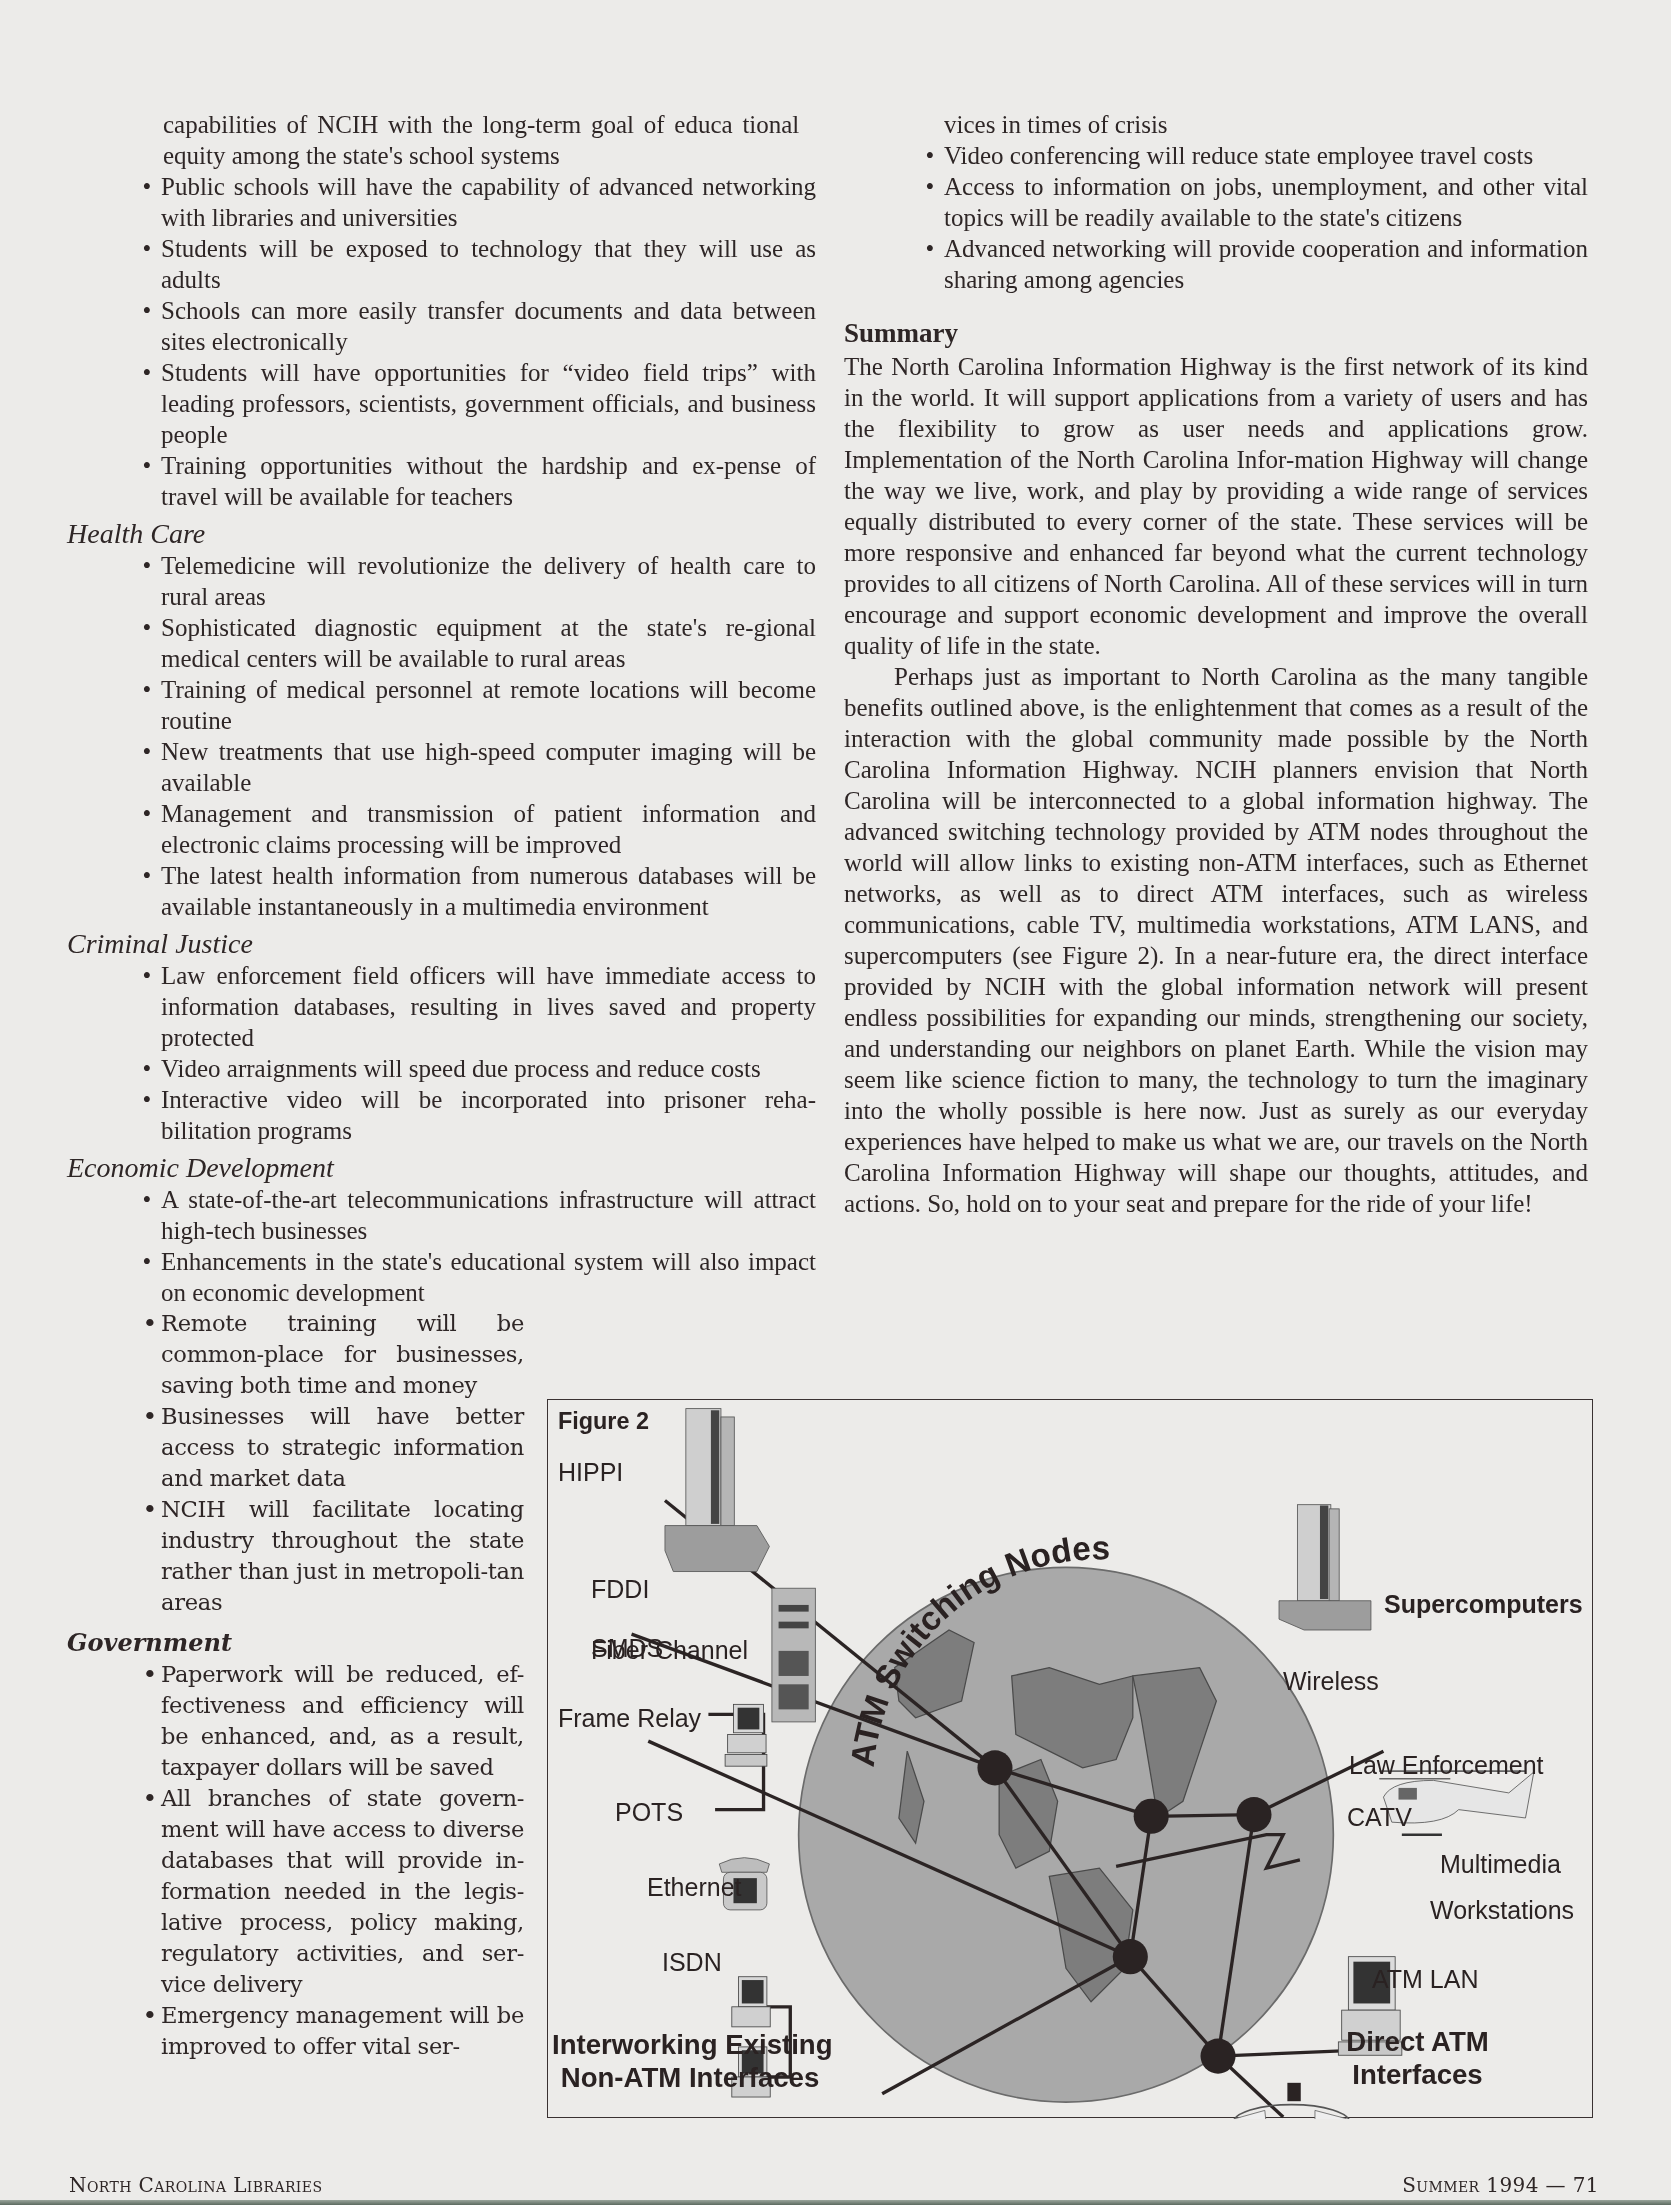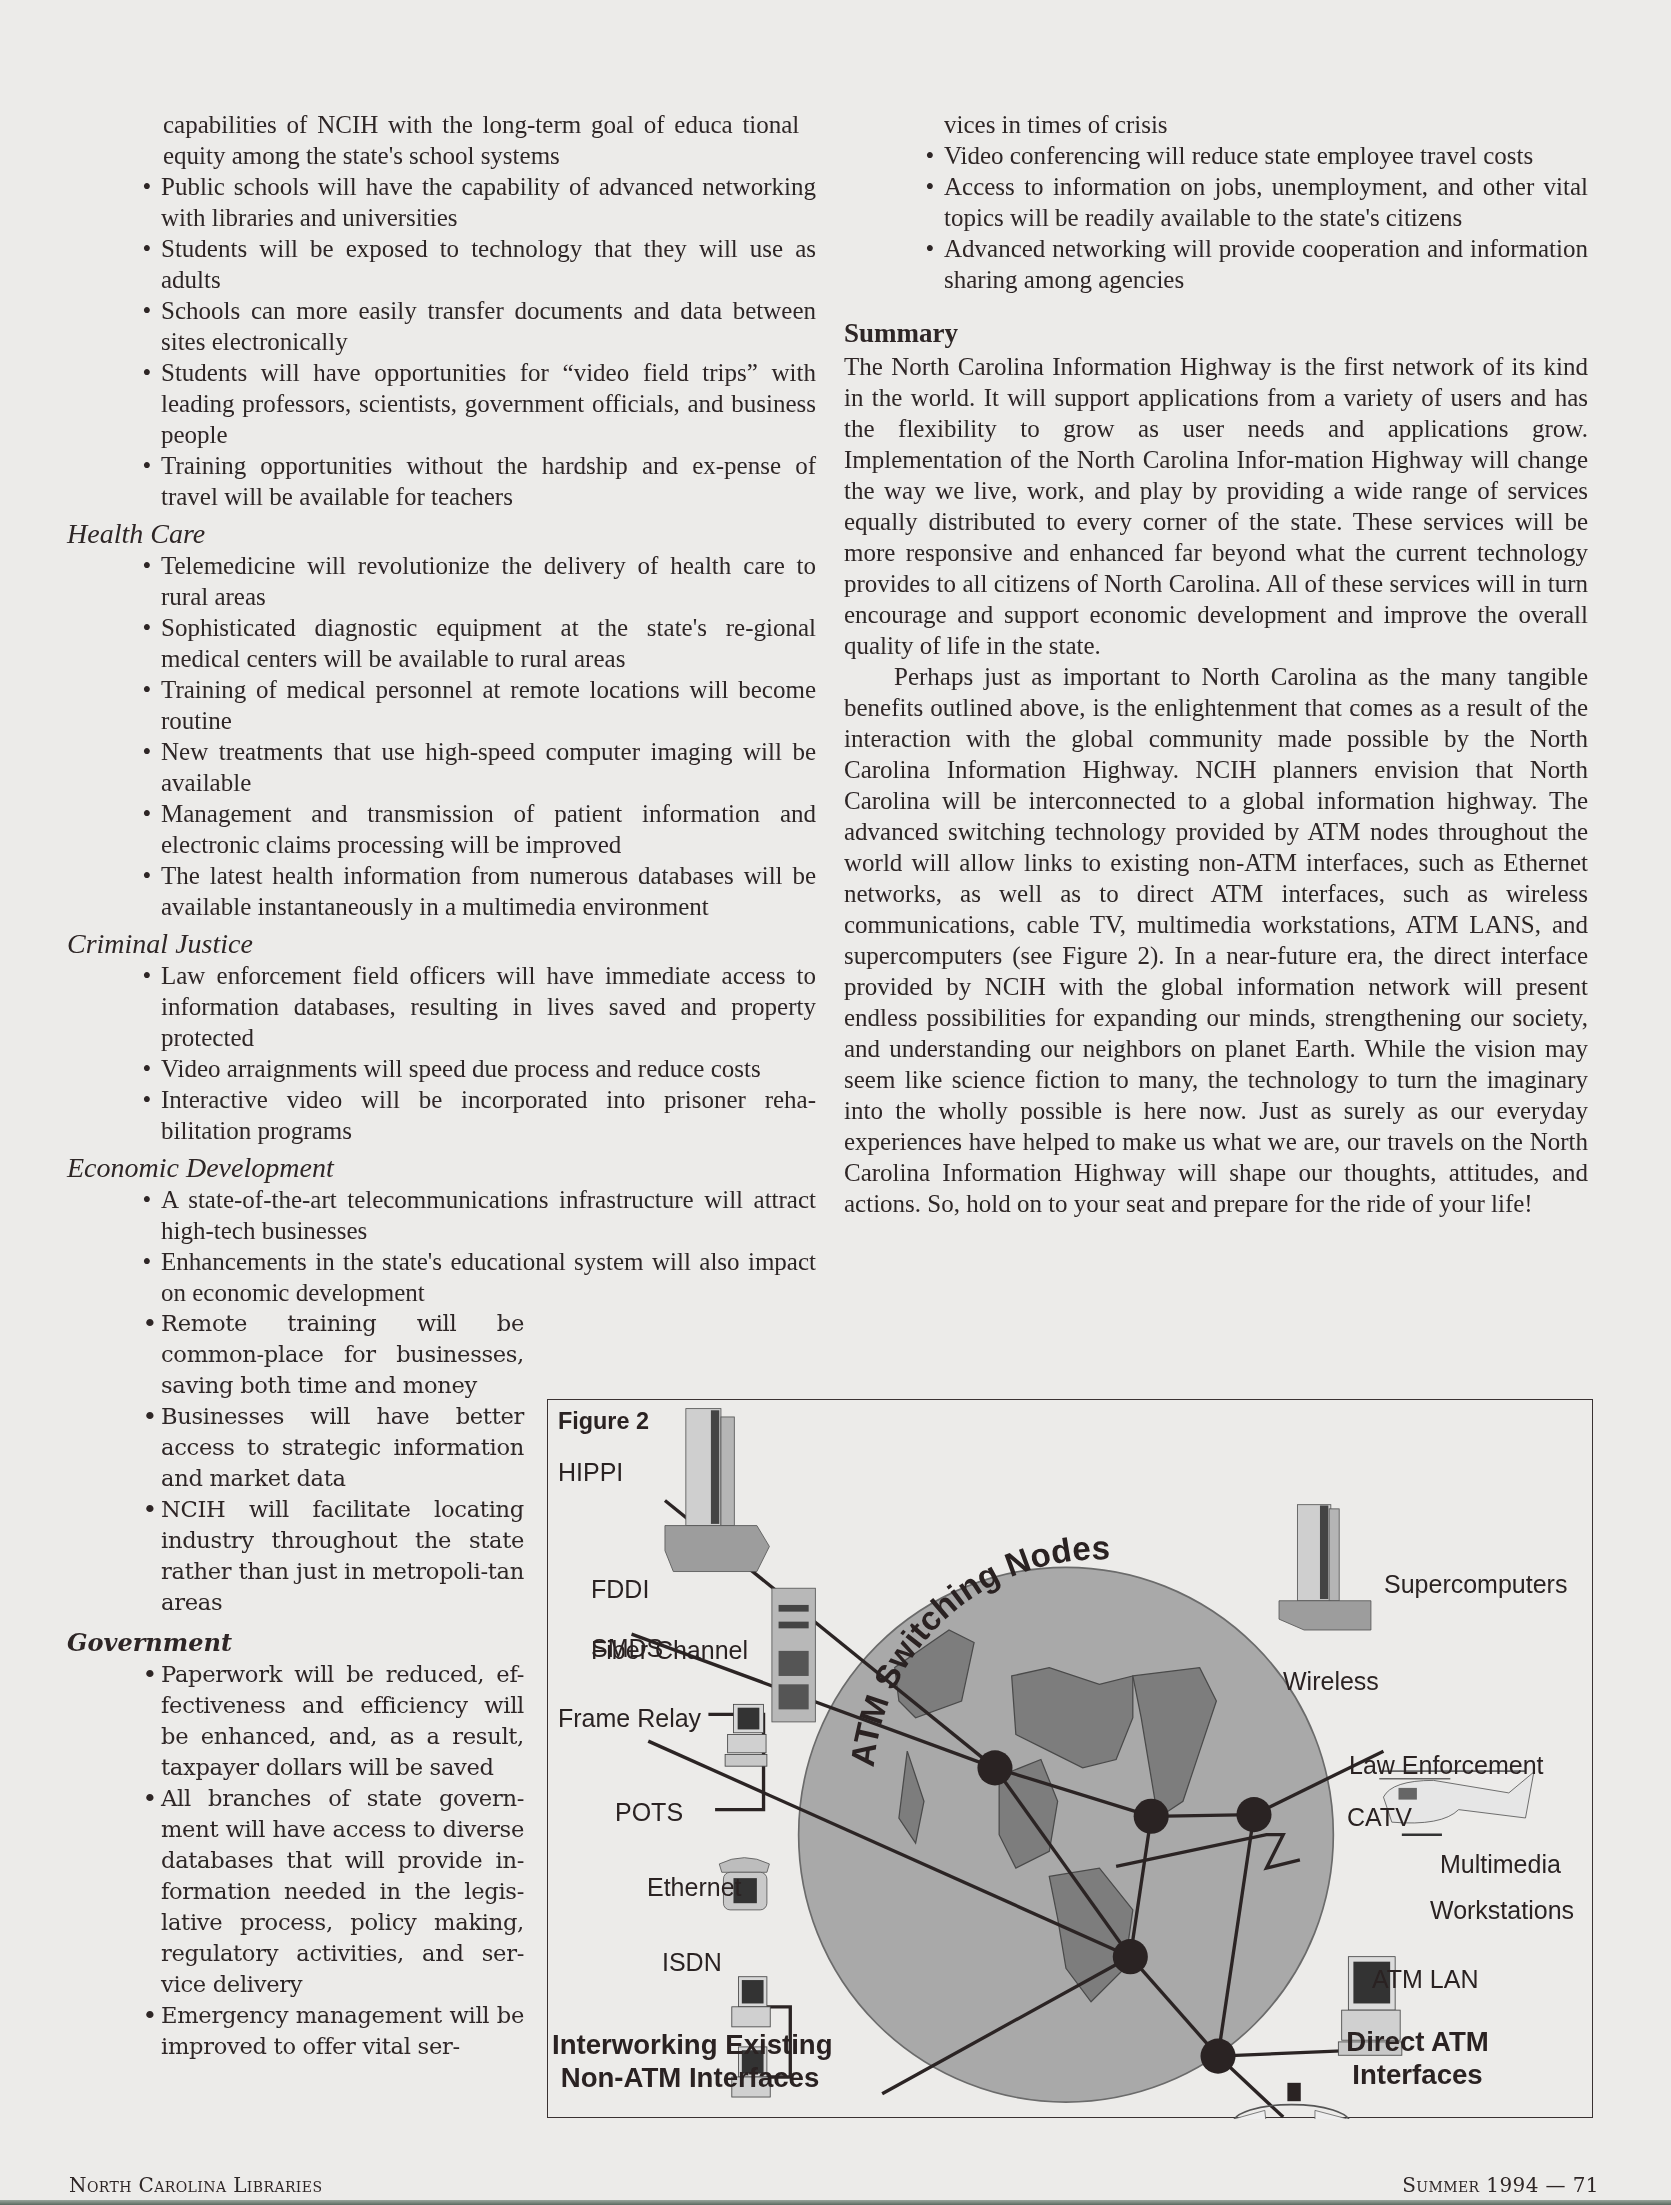--- a/index.html
+++ b/index.html
@@ -240,21 +240,21 @@
   <div class="lbl" style="left:43px;top:234px;">SMDS</div>
   <div class="lbl" style="left:10px;top:304px;">Frame Relay</div>
   <div class="lbl" style="left:67px;top:398px;">POTS</div>
   <div class="lbl" style="left:99px;top:473px;">Ethernet</div>
   <div class="lbl" style="left:114px;top:548px;">ISDN</div>
   <div class="lbl bold" style="left:4px;top:628px;width:276px;">
     <div>Interworking Existing</div>
     <div>Non-ATM Interfaces</div>
   </div>
 
-  <div class="lbl" style="left:836px;top:170px;">Supercomputers</div>
+  <div class="lbl" style="left:836px;top:190px;font-weight:bold;">Supercomputers</div>
   <div class="lbl" style="left:735px;top:267px;">Wireless</div>
   <div class="lbl" style="left:801px;top:351px;">Law Enforcement</div>
   <div class="lbl" style="left:799px;top:403px;">CATV</div>
   <div class="lbl" style="left:892px;top:450px;">Multimedia</div>
   <div class="lbl" style="left:882px;top:496px;">Workstations</div>
   <div class="lbl" style="left:824px;top:565px;">ATM LAN</div>
   <div class="lbl bold" style="left:769px;top:625px;width:201px;">
     <div>Direct ATM</div>
     <div>Interfaces</div>
   </div>

